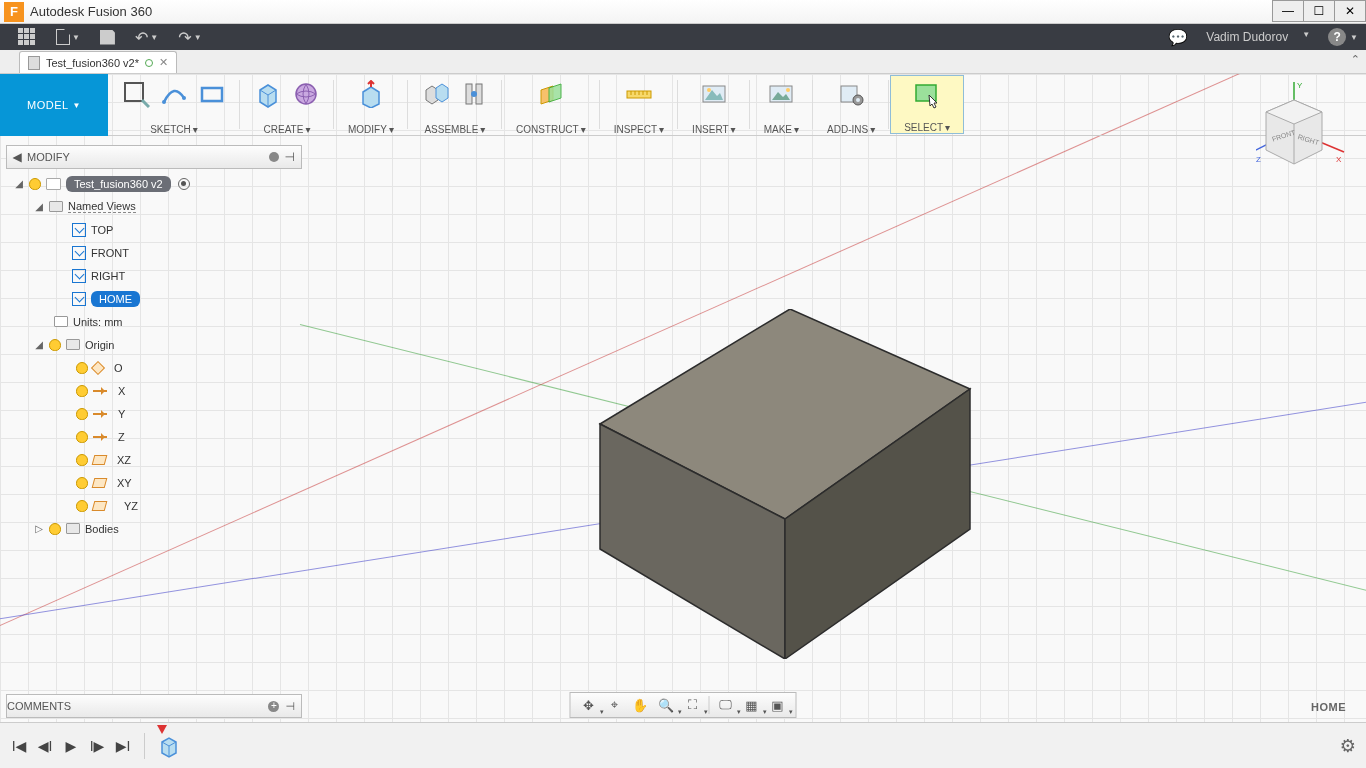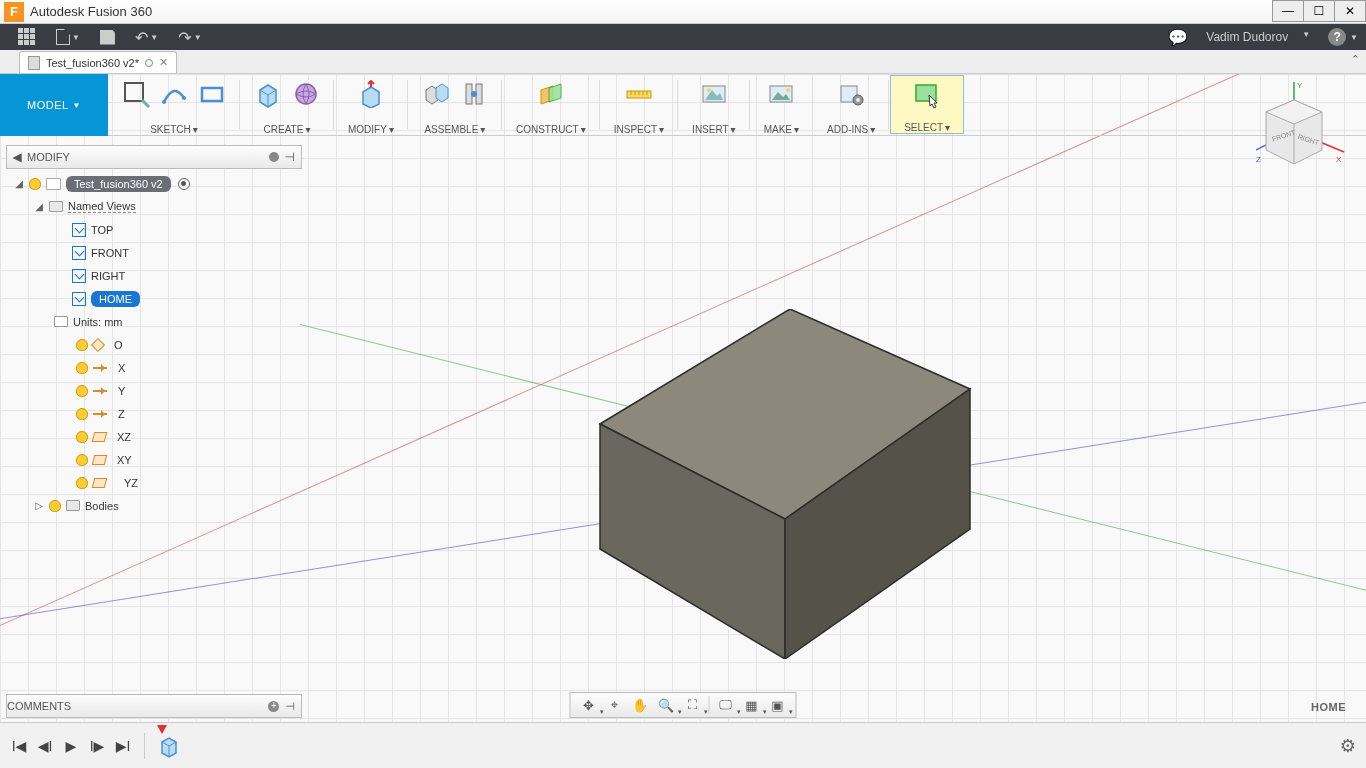--- a/index.html
+++ b/index.html
@@ -428,20 +428,26 @@
       <span>RIGHT</span>
     </div>
   <div class="row" style="padding-left:62px">
       <span class="viewicon"></span>
       <span class="pill sel">HOME</span>
     </div>
   <div class="row" style="padding-left:44px">
       <span class="foldericon" style="background:#fff"></span>
       <span>Units: mm</span>
     </div>
+  <div class="row" style="padding-left:24px">
+    <span class="tri open"></span>
+      <span class="bulb"></span>
+    <span class="foldericon"></span>
+      <span>Origin</span>
+  </div>
   <div class="row" style="padding-left:66px">
       <span class="bulb"></span>
       <span class="pointicon"></span>
       <span style="margin-left:6px">O</span>
     </div>
   <div class="row" style="padding-left:66px">
       <span class="bulb"></span>
       <span class="axisicon"></span>
       <span style="margin-left:6px">X</span>
     </div>

